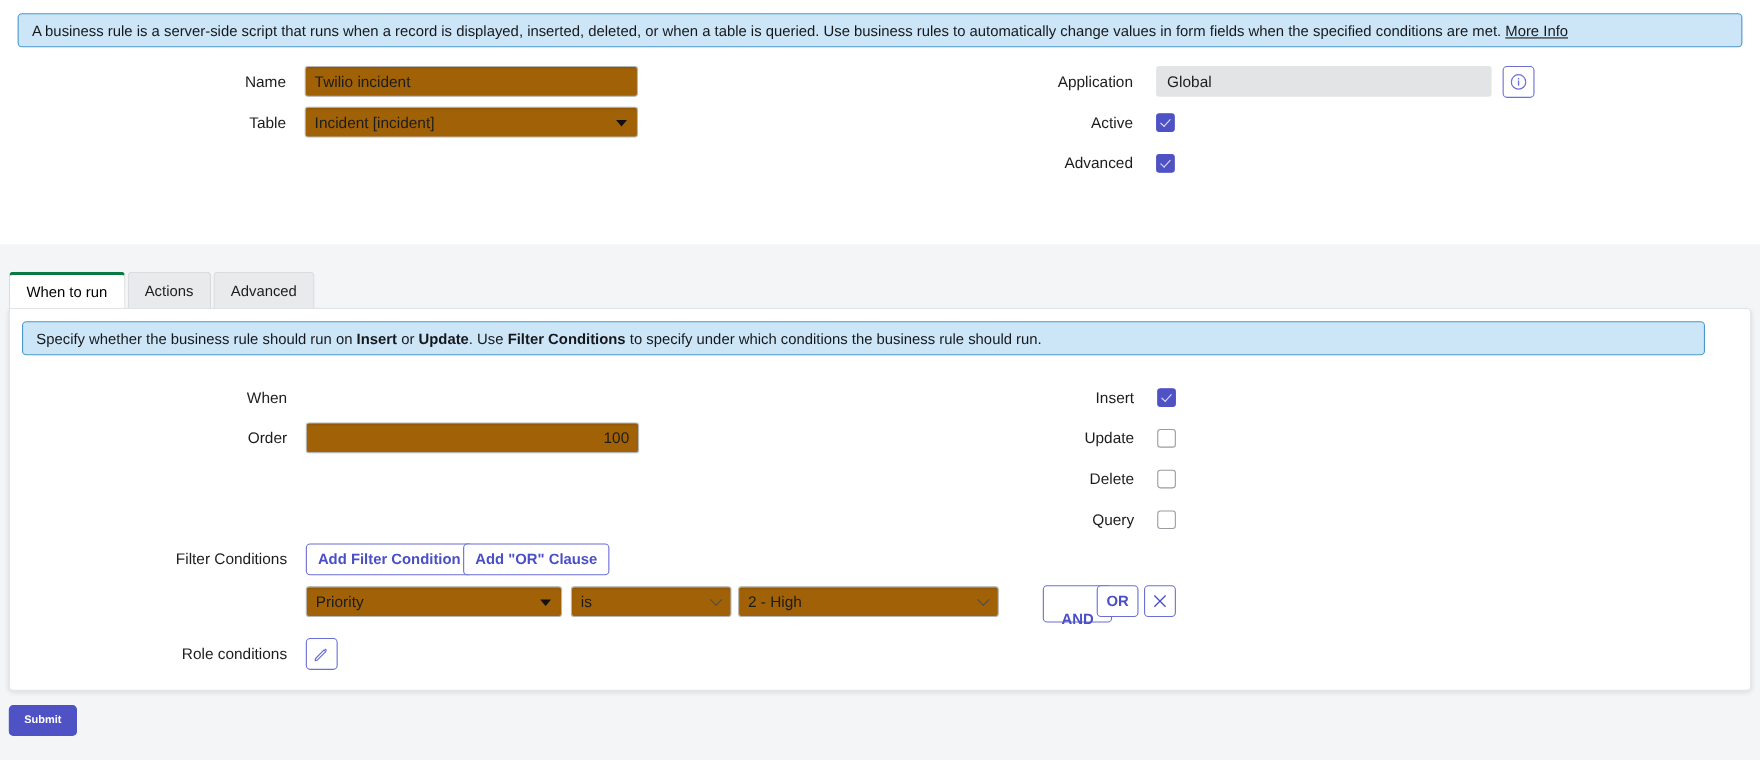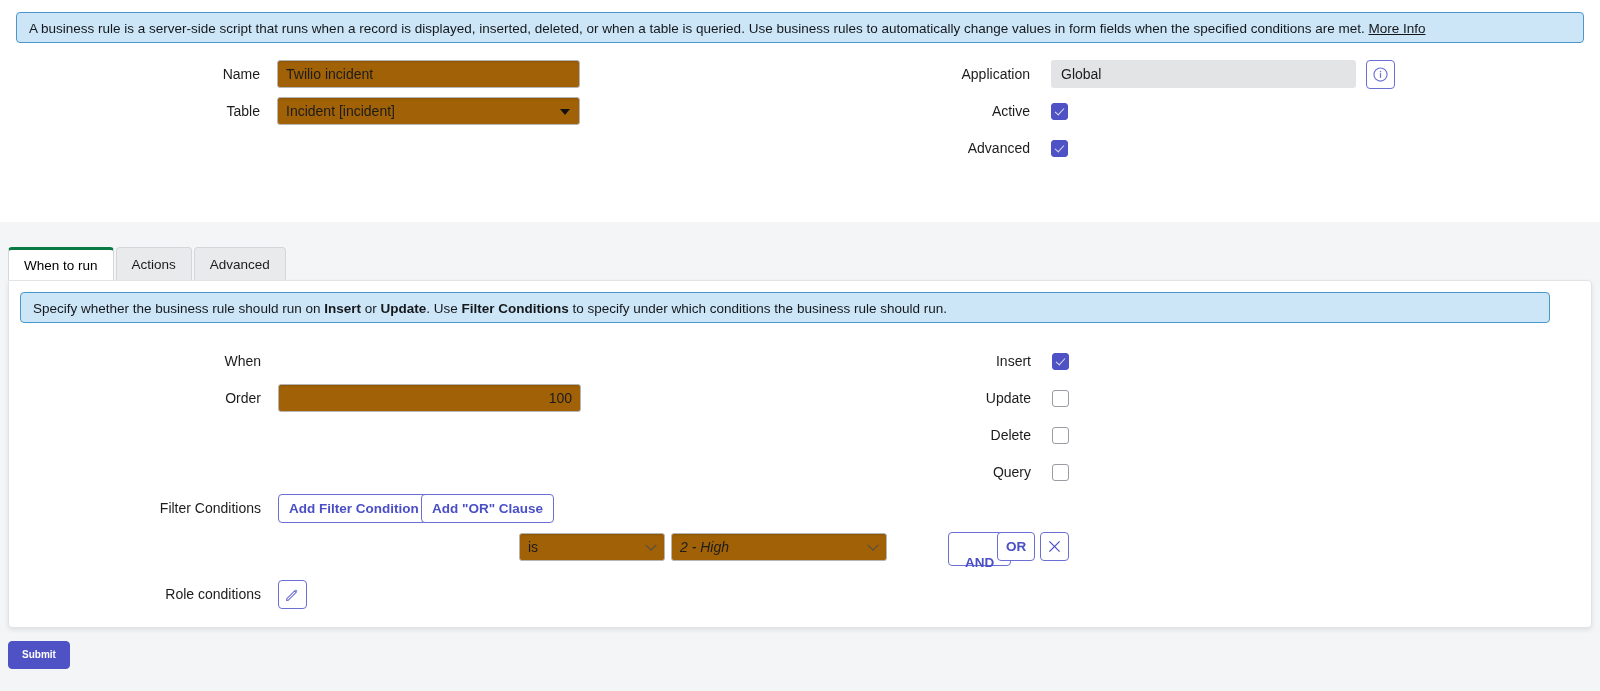--- a/index.html
+++ b/index.html
@@ -261,27 +261,31 @@
   <div class="lbl" style="position:absolute;left:892px;top:140px;width:140px;">Delete</div>
   <span class="cbox" style="position:absolute;left:1043px;top:146px;"></span>
 
   <div class="lbl" style="position:absolute;left:892px;top:177px;width:140px;">Query</div>
   <span class="cbox" style="position:absolute;left:1043px;top:183px;"></span>
 
   <div class="lbl" style="position:absolute;left:112px;top:213px;width:150px;">Filter Conditions</div>
   <button class="btn-outline" style="position:absolute;left:269px;top:213px;">Add Filter Condition</button>
   <button class="btn-outline" style="position:absolute;left:412px;top:213px;">Add "OR" Clause</button>
 
+  <div class="sel-wrap" style="position:absolute;left:269px;top:252px;width:233px;">
+    <div class="fake-select">Priority</div>
+    <span class="tri"></span>
+  </div>
 
   <div class="sel-wrap" style="position:absolute;left:510px;top:252px;width:146px;">
     <div class="fake-select">is</div>
     <span class="chev"></span>
   </div>
 
-  <div class="sel-wrap" style="position:absolute;left:662px;top:252px;width:216px;font-style:italic;">
+  <div class="sel-wrap" style="position:absolute;left:662px;top:252px;width:237px;">
     <div class="fake-select">2 - High</div>
     <span class="chev"></span>
   </div>
 
   <button class="btn-outline" style="position:absolute;left:939px;top:251px;width:63px;text-align:right;padding:16px;">AND</button>
   <button class="btn-outline" style="position:absolute;left:988px;top:251px;width:38px;text-align:center;padding:0;">OR</button>
   <button class="btn-outline btn-icon" style="position:absolute;left:1031px;top:251px;">
     <svg width="13" height="13" viewBox="0 0 14 14" style="position:absolute;left:7px;top:7px;">
       <line x1="1.5" y1="1.5" x2="12.5" y2="12.5" stroke="#4a4fc6" stroke-width="1.3"></line>
       <line x1="12.5" y1="1.5" x2="1.5" y2="12.5" stroke="#4a4fc6" stroke-width="1.3"></line>

